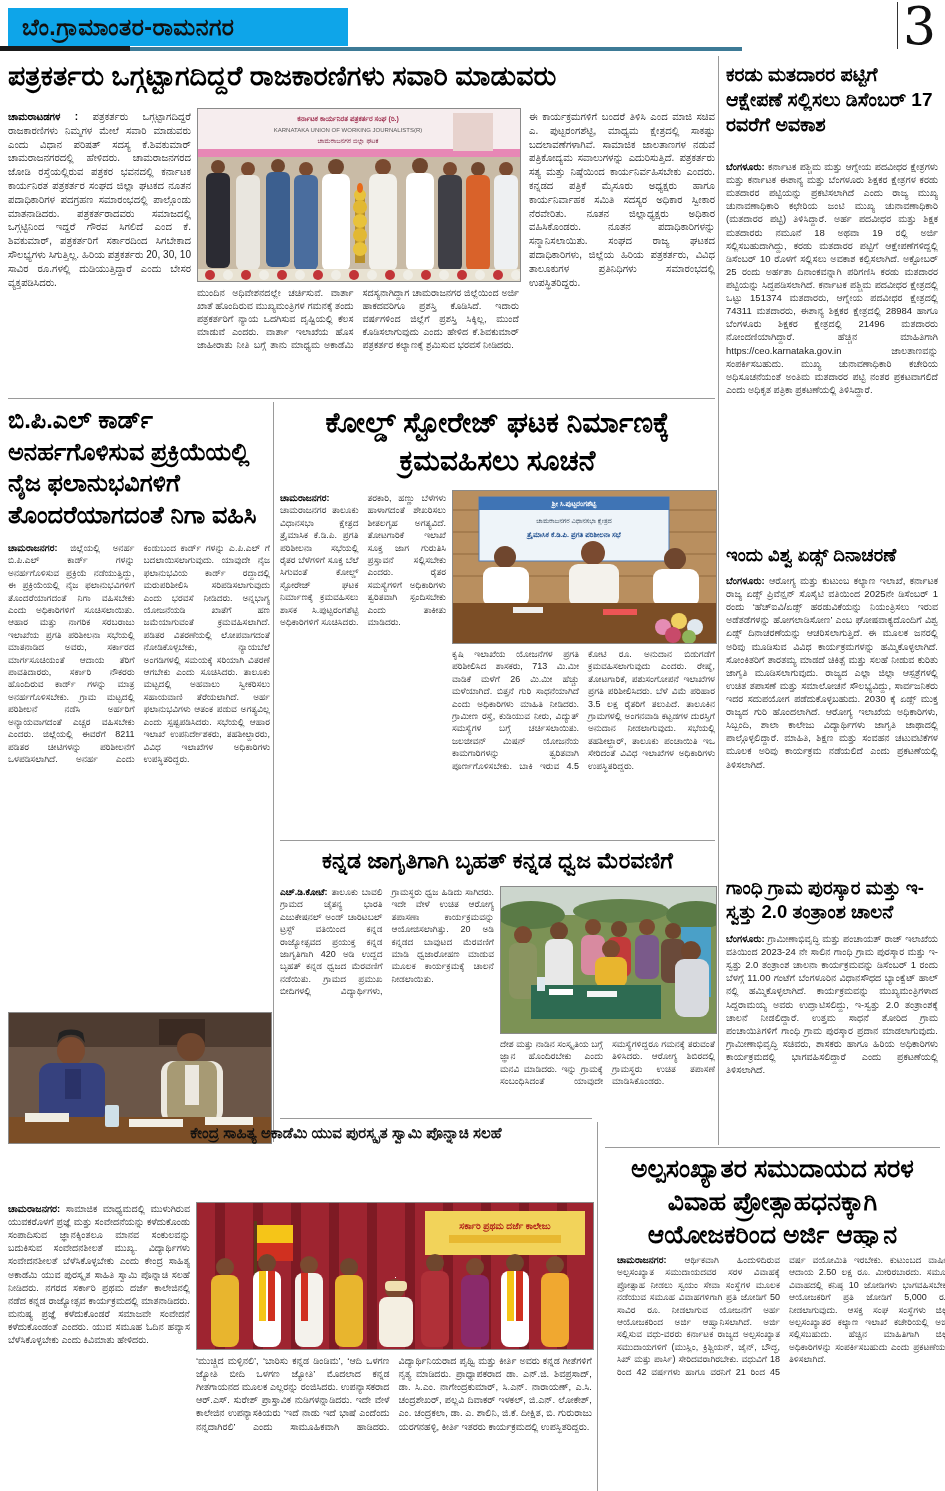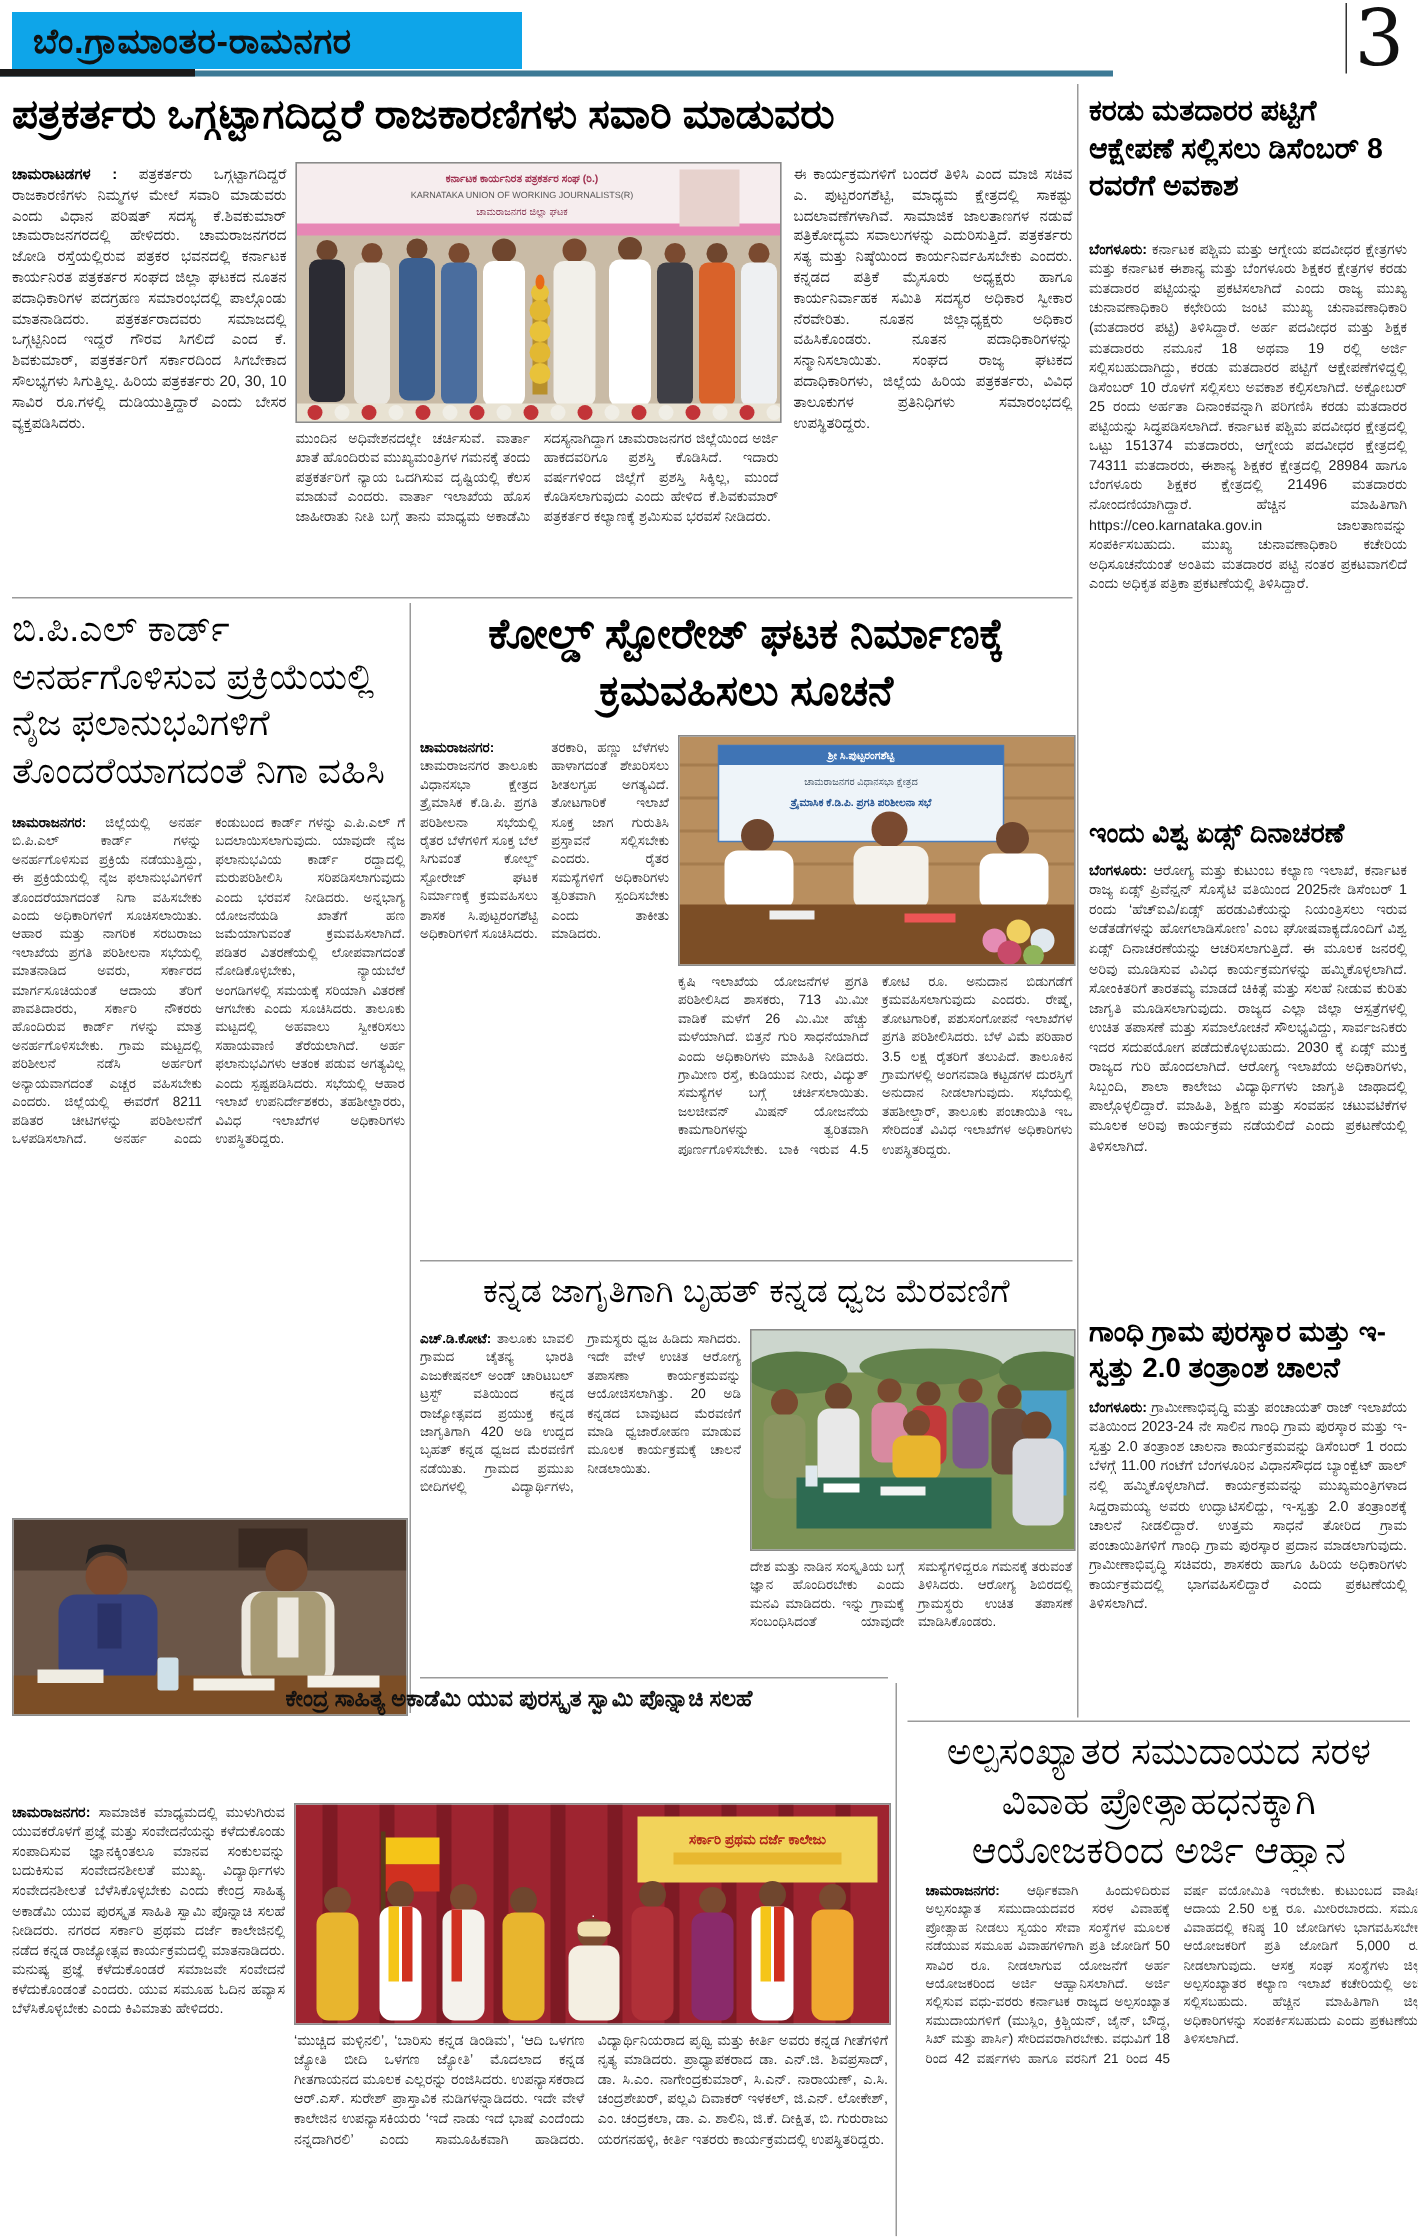--- a/index.html
+++ b/index.html
@@ -12,21 +12,21 @@
       display:flex;align-items:center;padding:0 14px;letter-spacing:.5px;}
   .logo-box{background:#cde9f6;display:flex;flex-direction:column;align-items:center;justify-content:center;border-radius:2px;}
   .logo-row{display:flex;align-items:baseline;gap:2px;font-weight:bold;font-size:21px;line-height:1;}
   .logo-sanje{color:#d42a1e;}
   .logo-mugilu{color:#3c3c3c;}
   .logo-palm{font-size:11px;line-height:1;}
   .logo-day{font-size:9px;font-weight:bold;color:#222;margin-top:3px;}
   .logo-date{font-size:9px;color:#d42a1e;font-weight:bold;}
   .pageno{font-family:"DejaVu Serif",serif;font-size:52px;color:#111;line-height:1;}
   .headline-xl{font-size:27px;font-weight:bold;color:#000;line-height:1.35;overflow:hidden;}
-  .headline-l{font-size:23px;font-weight:normal;color:#000;line-height:1.32;overflow:hidden;}
+  .headline-l{font-size:23px;font-weight:bold;color:#000;line-height:1.32;overflow:hidden;}
   .headline-m{font-size:18px;font-weight:bold;color:#000;line-height:1.32;overflow:hidden;}
   .headline-c{text-align:center;}
   .kicker{font-size:15px;font-weight:bold;color:#111;text-align:center;overflow:hidden;}
   .body-txt{font-size:9.5px;line-height:1.38;text-align:justify;color:#1d1d1d;overflow:hidden;}
   .body-txt b{color:#000;}
   .cols2{column-count:2;column-gap:9px;}
   .photo{border:1px solid #8a8a8a;overflow:hidden;background:#ccc;}
   .photo svg{display:block;}
 </style>
 </head>
@@ -114,21 +114,21 @@
     </svg>
   </div>
 
   <div class="abs body-txt cols2" style="left:197px;top:286px;width:322px;height:108px;">ಮುಂದಿನ ಅಧಿವೇಶನದಲ್ಲೇ ಚರ್ಚಿಸುವೆ. ವಾರ್ತಾ ಖಾತೆ ಹೊಂದಿರುವ ಮುಖ್ಯಮಂತ್ರಿಗಳ ಗಮನಕ್ಕೆ ತಂದು ಪತ್ರಕರ್ತರಿಗೆ ನ್ಯಾಯ ಒದಗಿಸುವ ದೃಷ್ಟಿಯಲ್ಲಿ ಕೆಲಸ ಮಾಡುವೆ ಎಂದರು. ವಾರ್ತಾ ಇಲಾಖೆಯ ಹೊಸ ಜಾಹೀರಾತು ನೀತಿ ಬಗ್ಗೆ ತಾನು ಮಾಧ್ಯಮ ಅಕಾಡೆಮಿ ಸದಸ್ಯನಾಗಿದ್ದಾಗ ಚಾಮರಾಜನಗರ ಜಿಲ್ಲೆಯಿಂದ ಅರ್ಜಿ ಹಾಕದವರಿಗೂ ಪ್ರಶಸ್ತಿ ಕೊಡಿಸಿದೆ. ಇದಾರು ವರ್ಷಗಳಿಂದ ಜಿಲ್ಲೆಗೆ ಪ್ರಶಸ್ತಿ ಸಿಕ್ಕಿಲ್ಲ, ಮುಂದೆ ಕೊಡಿಸಲಾಗುವುದು ಎಂದು ಹೇಳಿದ ಕೆ.ಶಿವಕುಮಾರ್ ಪತ್ರಕರ್ತರ ಕಲ್ಯಾಣಕ್ಕೆ ಶ್ರಮಿಸುವ ಭರವಸೆ ನೀಡಿದರು.</div>
 
   <div class="abs body-txt" style="left:529px;top:110px;width:186px;height:285px;font-size:10px;">ಈ ಕಾರ್ಯಕ್ರಮಗಳಿಗೆ ಬಂದರೆ ತಿಳಿಸಿ ಎಂದ ಮಾಜಿ ಸಚಿವ ಎ. ಪುಟ್ಟರಂಗಶೆಟ್ಟಿ, ಮಾಧ್ಯಮ ಕ್ಷೇತ್ರದಲ್ಲಿ ಸಾಕಷ್ಟು ಬದಲಾವಣೆಗಳಾಗಿವೆ. ಸಾಮಾಜಿಕ ಜಾಲತಾಣಗಳ ನಡುವೆ ಪತ್ರಿಕೋದ್ಯಮ ಸವಾಲುಗಳನ್ನು ಎದುರಿಸುತ್ತಿದೆ. ಪತ್ರಕರ್ತರು ಸತ್ಯ ಮತ್ತು ನಿಷ್ಠೆಯಿಂದ ಕಾರ್ಯನಿರ್ವಹಿಸಬೇಕು ಎಂದರು. ಕನ್ನಡದ ಪತ್ರಿಕೆ ಮೈಸೂರು ಅಧ್ಯಕ್ಷರು ಹಾಗೂ ಕಾರ್ಯನಿರ್ವಾಹಕ ಸಮಿತಿ ಸದಸ್ಯರ ಅಧಿಕಾರ ಸ್ವೀಕಾರ ನೆರವೇರಿತು. ನೂತನ ಜಿಲ್ಲಾಧ್ಯಕ್ಷರು ಅಧಿಕಾರ ವಹಿಸಿಕೊಂಡರು. ನೂತನ ಪದಾಧಿಕಾರಿಗಳನ್ನು ಸನ್ಮಾನಿಸಲಾಯಿತು. ಸಂಘದ ರಾಜ್ಯ ಘಟಕದ ಪದಾಧಿಕಾರಿಗಳು, ಜಿಲ್ಲೆಯ ಹಿರಿಯ ಪತ್ರಕರ್ತರು, ವಿವಿಧ ತಾಲೂಕುಗಳ ಪ್ರತಿನಿಧಿಗಳು ಸಮಾರಂಭದಲ್ಲಿ ಉಪಸ್ಥಿತರಿದ್ದರು.</div>
 
   <div class="rule-h" style="left:8px;top:398px;width:707px;"></div>
   <div class="rule-v" style="left:718px;top:56px;height:1089px;"></div>
 
-  <div class="abs headline-m" style="left:726px;top:62px;width:212px;height:92px;font-size:19px;">ಕರಡು ಮತದಾರರ ಪಟ್ಟಿಗೆ ಆಕ್ಷೇಪಣೆ ಸಲ್ಲಿಸಲು ಡಿಸೆಂಬರ್ 8 ರವರೆಗೆ ಅವಕಾಶ</div>
+  <div class="abs headline-m" style="left:726px;top:62px;width:212px;height:92px;font-size:19px;">ಕರಡು ಮತದಾರರ ಪಟ್ಟಿಗೆ ಆಕ್ಷೇಪಣೆ ಸಲ್ಲಿಸಲು ಡಿಸೆಂಬರ್ 17 ರವರೆಗೆ ಅವಕಾಶ</div>
   <div class="abs body-txt" style="left:726px;top:160px;width:212px;height:380px;">
     <b>ಬೆಂಗಳೂರು:</b>
     <span>ಕರ್ನಾಟಕ ಪಶ್ಚಿಮ ಮತ್ತು ಆಗ್ನೇಯ ಪದವೀಧರ ಕ್ಷೇತ್ರಗಳು ಮತ್ತು ಕರ್ನಾಟಕ ಈಶಾನ್ಯ ಮತ್ತು ಬೆಂಗಳೂರು ಶಿಕ್ಷಕರ ಕ್ಷೇತ್ರಗಳ ಕರಡು ಮತದಾರರ ಪಟ್ಟಿಯನ್ನು ಪ್ರಕಟಿಸಲಾಗಿದೆ ಎಂದು ರಾಜ್ಯ ಮುಖ್ಯ ಚುನಾವಣಾಧಿಕಾರಿ ಕಛೇರಿಯ ಜಂಟಿ ಮುಖ್ಯ ಚುನಾವಣಾಧಿಕಾರಿ (ಮತದಾರರ ಪಟ್ಟಿ) ತಿಳಿಸಿದ್ದಾರೆ. ಅರ್ಹ ಪದವೀಧರ ಮತ್ತು ಶಿಕ್ಷಕ ಮತದಾರರು ನಮೂನೆ 18 ಅಥವಾ 19 ರಲ್ಲಿ ಅರ್ಜಿ ಸಲ್ಲಿಸಬಹುದಾಗಿದ್ದು, ಕರಡು ಮತದಾರರ ಪಟ್ಟಿಗೆ ಆಕ್ಷೇಪಣೆಗಳಿದ್ದಲ್ಲಿ ಡಿಸೆಂಬರ್ 10 ರೊಳಗೆ ಸಲ್ಲಿಸಲು ಅವಕಾಶ ಕಲ್ಪಿಸಲಾಗಿದೆ. ಅಕ್ಟೋಬರ್ 25 ರಂದು ಅರ್ಹತಾ ದಿನಾಂಕವನ್ನಾಗಿ ಪರಿಗಣಿಸಿ ಕರಡು ಮತದಾರರ ಪಟ್ಟಿಯನ್ನು ಸಿದ್ಧಪಡಿಸಲಾಗಿದೆ. ಕರ್ನಾಟಕ ಪಶ್ಚಿಮ ಪದವೀಧರ ಕ್ಷೇತ್ರದಲ್ಲಿ ಒಟ್ಟು 151374 ಮತದಾರರು, ಆಗ್ನೇಯ ಪದವೀಧರ ಕ್ಷೇತ್ರದಲ್ಲಿ 74311 ಮತದಾರರು, ಈಶಾನ್ಯ ಶಿಕ್ಷಕರ ಕ್ಷೇತ್ರದಲ್ಲಿ 28984 ಹಾಗೂ ಬೆಂಗಳೂರು ಶಿಕ್ಷಕರ ಕ್ಷೇತ್ರದಲ್ಲಿ 21496 ಮತದಾರರು ನೋಂದಣಿಯಾಗಿದ್ದಾರೆ. ಹೆಚ್ಚಿನ ಮಾಹಿತಿಗಾಗಿ https://ceo.karnataka.gov.in ಜಾಲತಾಣವನ್ನು ಸಂಪರ್ಕಿಸಬಹುದು. ಮುಖ್ಯ ಚುನಾವಣಾಧಿಕಾರಿ ಕಚೇರಿಯ ಅಧಿಸೂಚನೆಯಂತೆ ಅಂತಿಮ ಮತದಾರರ ಪಟ್ಟಿ ನಂತರ ಪ್ರಕಟವಾಗಲಿದೆ ಎಂದು ಅಧಿಕೃತ ಪತ್ರಿಕಾ ಪ್ರಕಟಣೆಯಲ್ಲಿ ತಿಳಿಸಿದ್ದಾರೆ.</span>
   </div>
 
   <div class="abs headline-m" style="left:726px;top:544px;width:212px;height:26px;">ಇಂದು ವಿಶ್ವ ಏಡ್ಸ್ ದಿನಾಚರಣೆ</div>
   <div class="abs body-txt" style="left:726px;top:574px;width:212px;height:298px;">
     <b>ಬೆಂಗಳೂರು:</b>
     <span>ಆರೋಗ್ಯ ಮತ್ತು ಕುಟುಂಬ ಕಲ್ಯಾಣ ಇಲಾಖೆ, ಕರ್ನಾಟಕ ರಾಜ್ಯ ಏಡ್ಸ್ ಪ್ರಿವೆನ್ಷನ್ ಸೊಸೈಟಿ ವತಿಯಿಂದ 2025ನೇ ಡಿಸೆಂಬರ್ 1 ರಂದು ‘ಹೆಚ್ಐವಿ/ಏಡ್ಸ್ ಹರಡುವಿಕೆಯನ್ನು ನಿಯಂತ್ರಿಸಲು ಇರುವ ಅಡೆತಡೆಗಳನ್ನು ಹೋಗಲಾಡಿಸೋಣ’ ಎಂಬ ಘೋಷವಾಕ್ಯದೊಂದಿಗೆ ವಿಶ್ವ ಏಡ್ಸ್ ದಿನಾಚರಣೆಯನ್ನು ಆಚರಿಸಲಾಗುತ್ತಿದೆ. ಈ ಮೂಲಕ ಜನರಲ್ಲಿ ಅರಿವು ಮೂಡಿಸುವ ವಿವಿಧ ಕಾರ್ಯಕ್ರಮಗಳನ್ನು ಹಮ್ಮಿಕೊಳ್ಳಲಾಗಿದೆ. ಸೋಂಕಿತರಿಗೆ ತಾರತಮ್ಯ ಮಾಡದೆ ಚಿಕಿತ್ಸೆ ಮತ್ತು ಸಲಹೆ ನೀಡುವ ಕುರಿತು ಜಾಗೃತಿ ಮೂಡಿಸಲಾಗುವುದು. ರಾಜ್ಯದ ಎಲ್ಲಾ ಜಿಲ್ಲಾ ಆಸ್ಪತ್ರೆಗಳಲ್ಲಿ ಉಚಿತ ತಪಾಸಣೆ ಮತ್ತು ಸಮಾಲೋಚನೆ ಸೌಲಭ್ಯವಿದ್ದು, ಸಾರ್ವಜನಿಕರು ಇದರ ಸದುಪಯೋಗ ಪಡೆದುಕೊಳ್ಳಬಹುದು. 2030 ಕ್ಕೆ ಏಡ್ಸ್ ಮುಕ್ತ ರಾಜ್ಯದ ಗುರಿ ಹೊಂದಲಾಗಿದೆ. ಆರೋಗ್ಯ ಇಲಾಖೆಯ ಅಧಿಕಾರಿಗಳು, ಸಿಬ್ಬಂದಿ, ಶಾಲಾ ಕಾಲೇಜು ವಿದ್ಯಾರ್ಥಿಗಳು ಜಾಗೃತಿ ಜಾಥಾದಲ್ಲಿ ಪಾಲ್ಗೊಳ್ಳಲಿದ್ದಾರೆ. ಮಾಹಿತಿ, ಶಿಕ್ಷಣ ಮತ್ತು ಸಂವಹನ ಚಟುವಟಿಕೆಗಳ ಮೂಲಕ ಅರಿವು ಕಾರ್ಯಕ್ರಮ ನಡೆಯಲಿದೆ ಎಂದು ಪ್ರಕಟಣೆಯಲ್ಲಿ ತಿಳಿಸಲಾಗಿದೆ.</span>
   </div>

